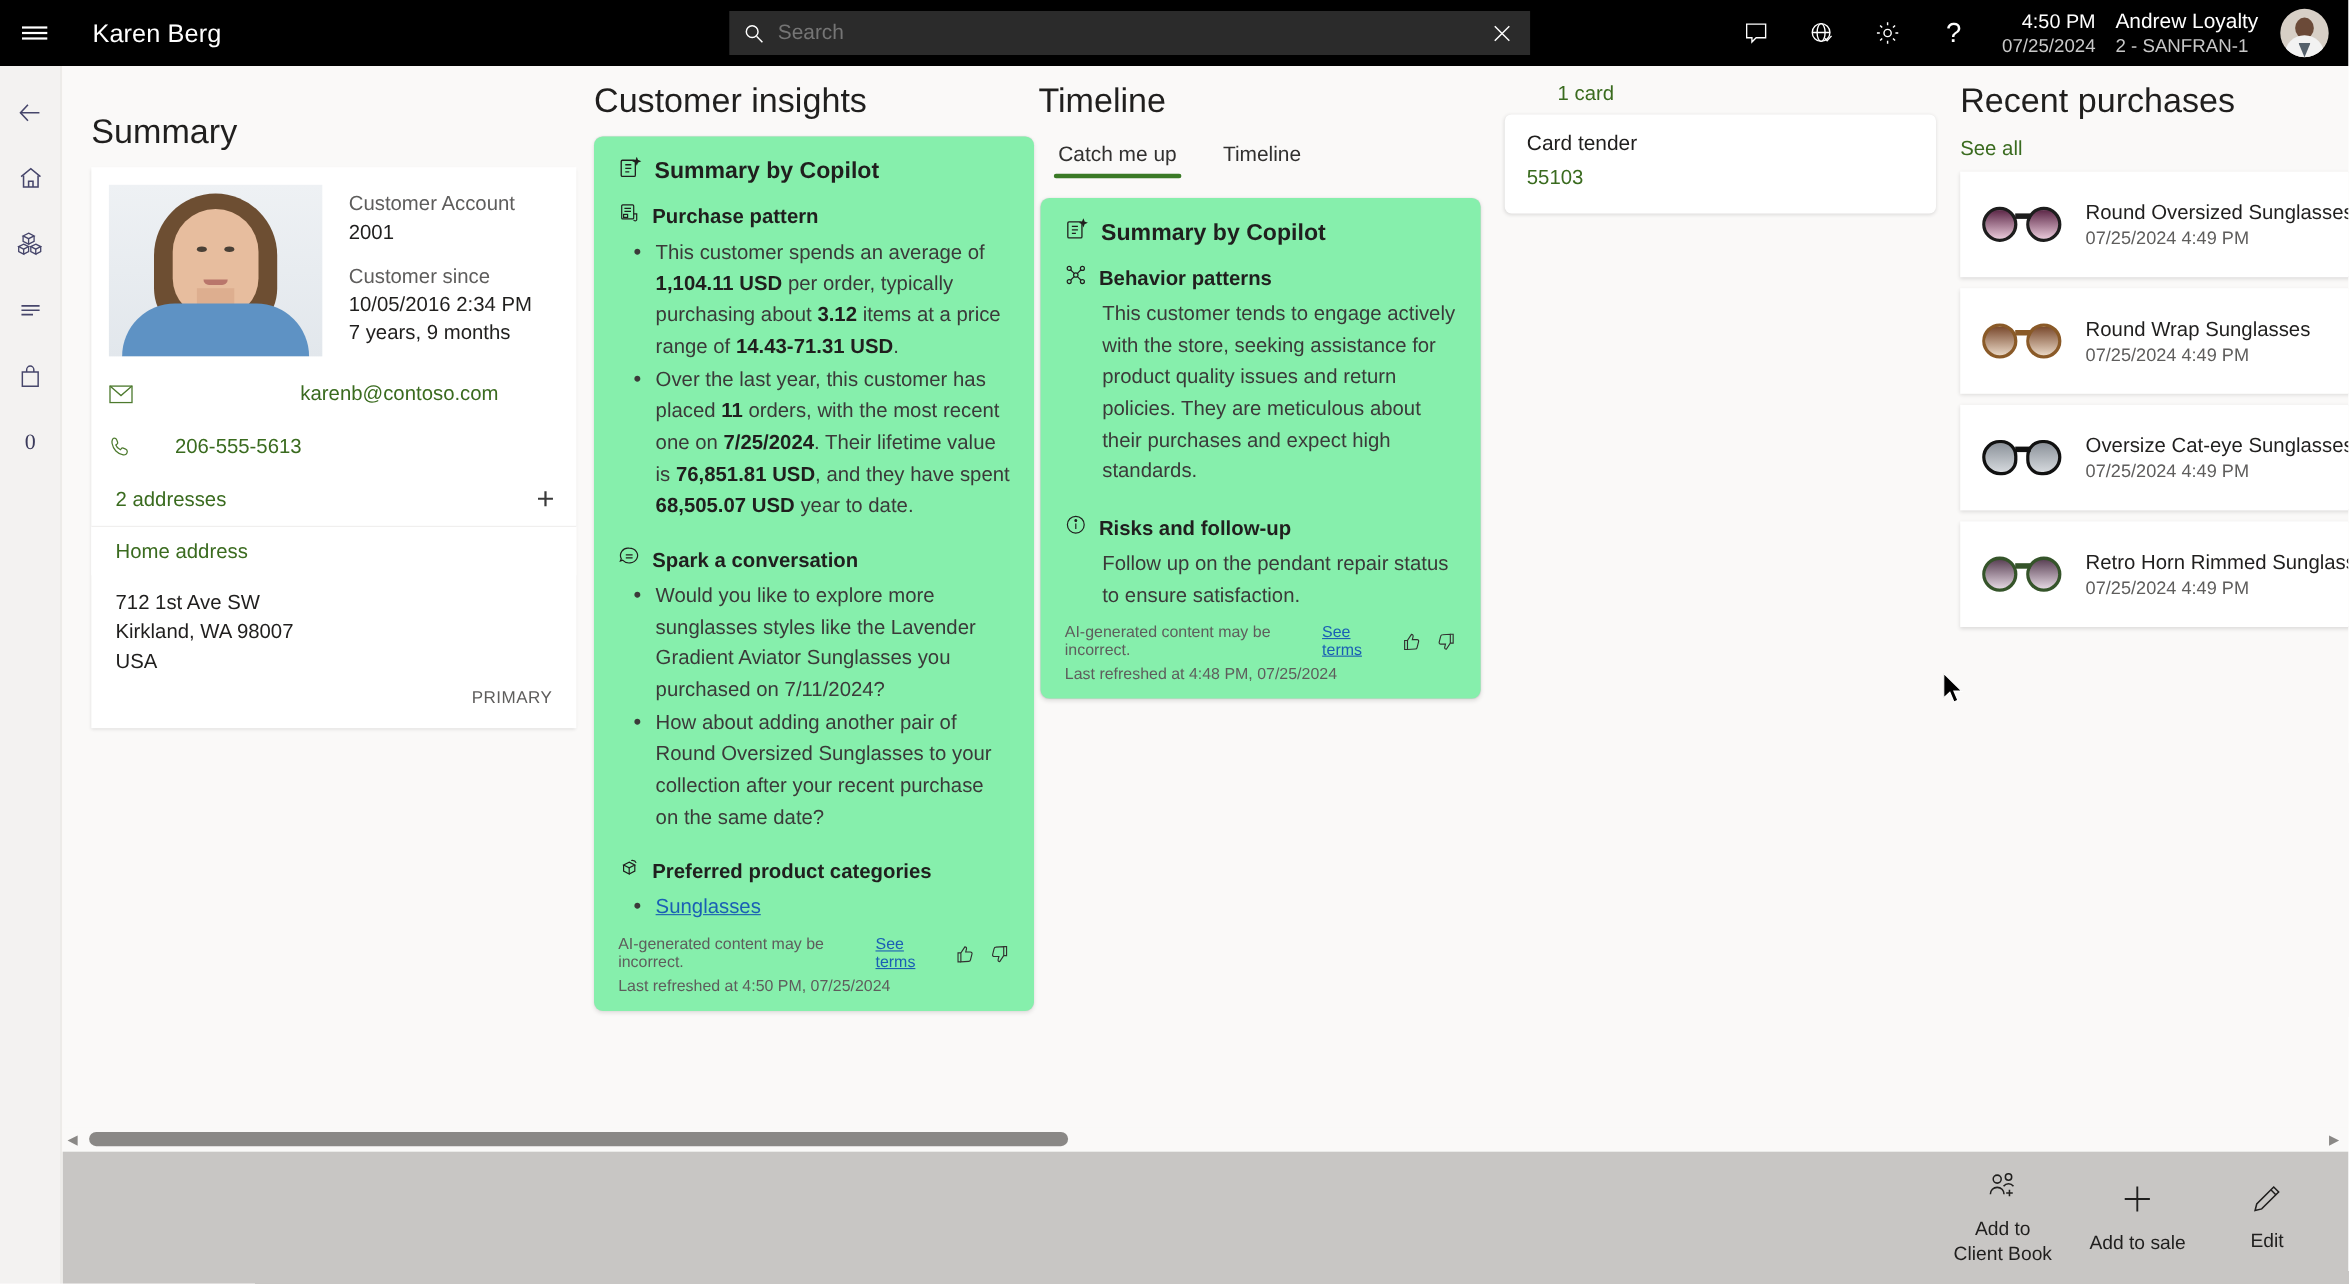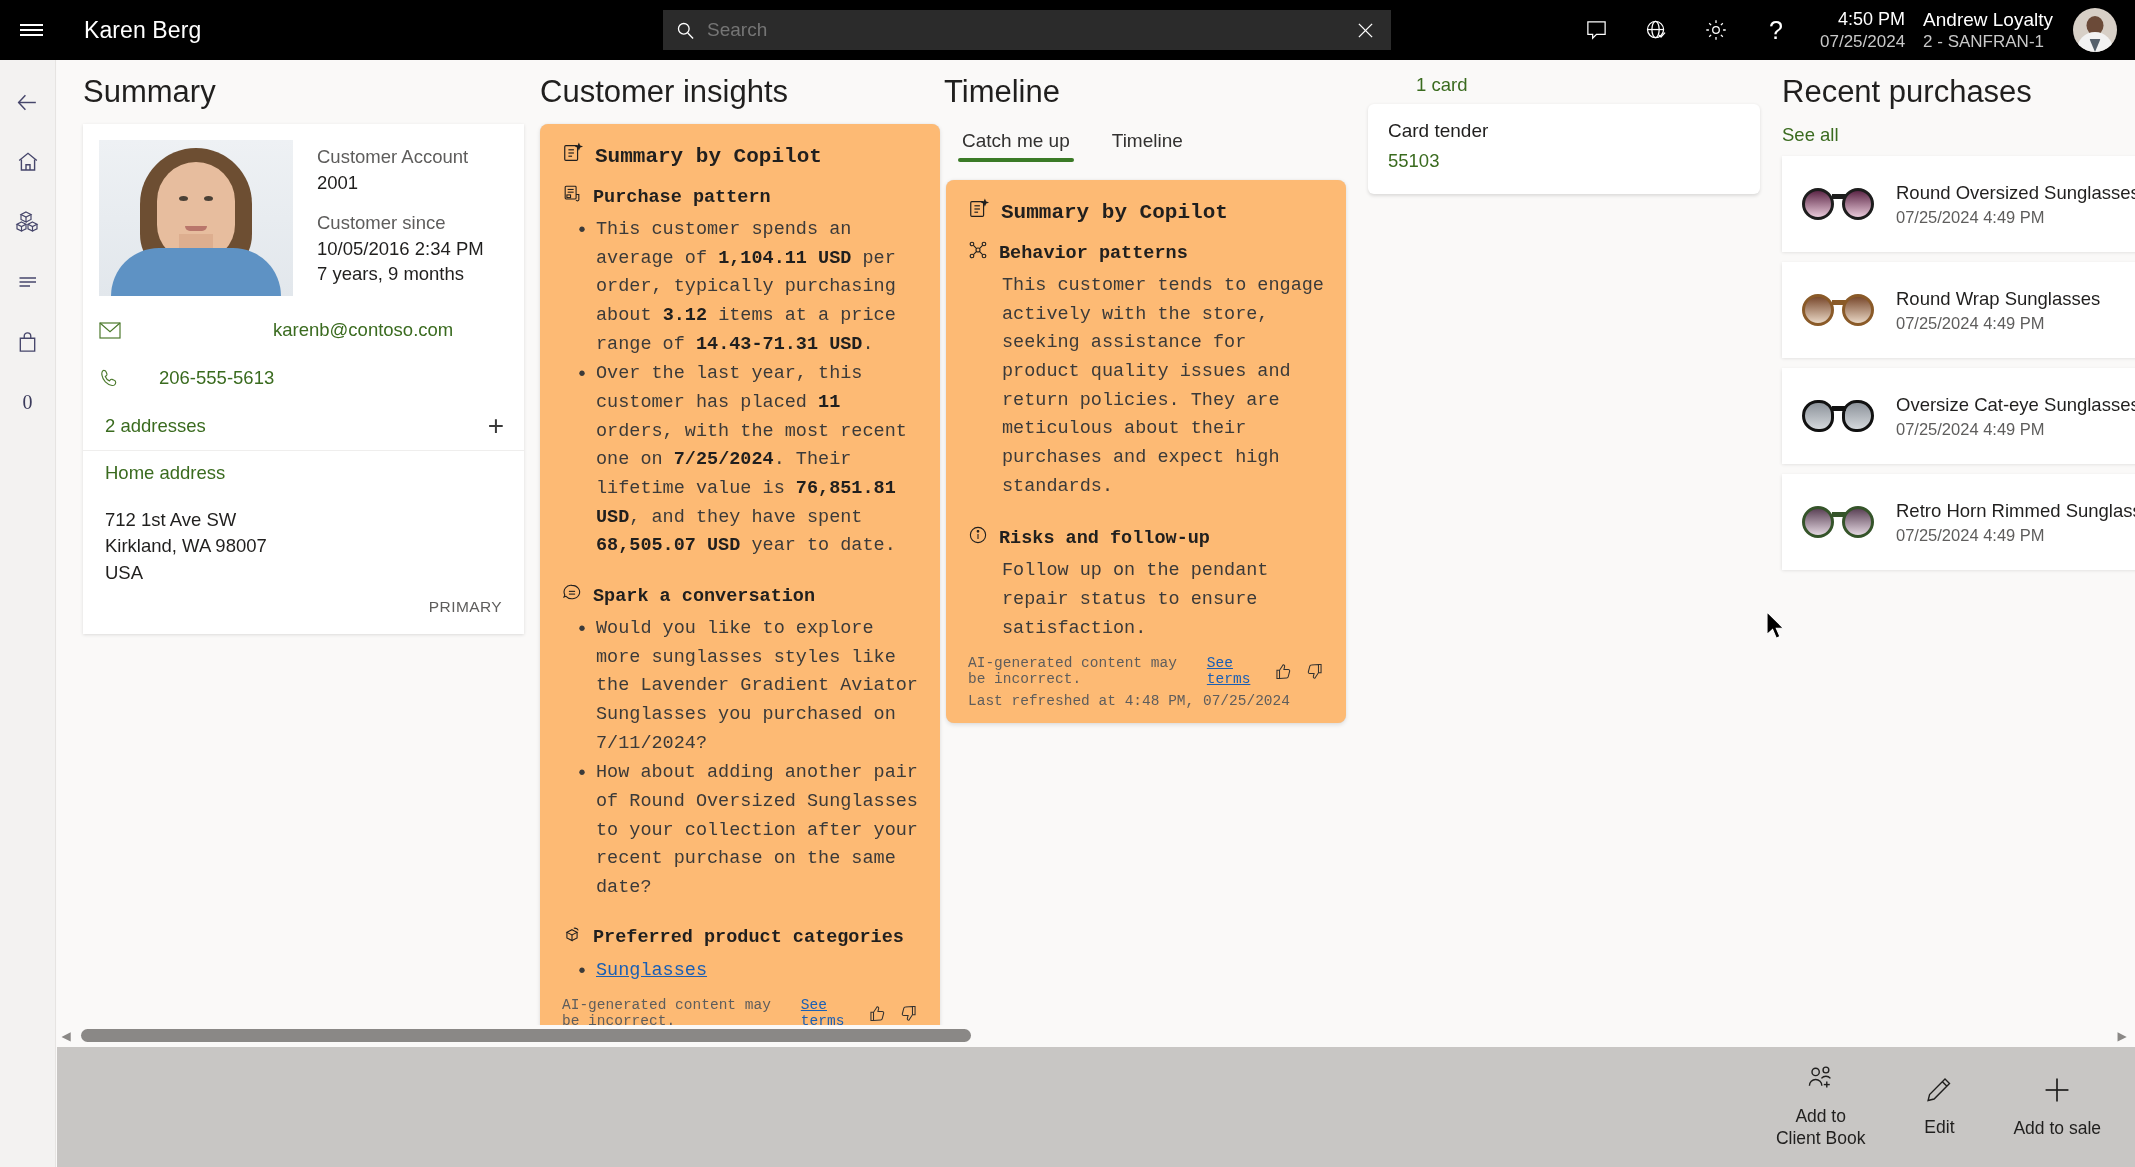--- a/index.html
+++ b/index.html
@@ -126,21 +126,21 @@
     height: 100%;
   }
   .col { padding-top: 14px; }
 
   .col-title {
     font-size: 31px; font-weight: 400; color: #201f1e;
     margin-bottom: 14px; white-space: nowrap;
   }
 
   
-  .col-summary { width: 500px; padding-left: 26px; }
+  .col-summary { width: 500px; padding-left: 26px; margin-top: 28px; }
   .summary-card {
     width: 441px; background: #ffffff;
     box-shadow: 0 1.2px 3.2px rgba(0,0,0,.12);
   }
   .sc-top { display: flex; padding: 16px 16px 10px 16px; }
   .photo {
     width: 194px; height: 156px; flex: none;
     background: linear-gradient(#eef1f4, #e2e7ec);
     position: relative; overflow: hidden;
   }
@@ -199,24 +199,23 @@
   .addr-body {
     padding: 12px 22px 8px 22px; color: #201f1e; font-size: 18.5px; line-height: 1.42;
   }
   .addr-primary {
     text-align: right; padding: 4px 22px 18px 22px;
     color: #5e5d5c; font-size: 15.5px; letter-spacing: .4px;
   }
 
   
   .cp-card {
-    background: #fdba74; border-radius: 8px;
+    background: #86efac; border-radius: 8px;
     box-shadow: 0 1.6px 4px rgba(0,0,0,.11), 0 0 1px rgba(0,0,0,.1);
     padding: 18px 22px 14px 22px;
-    font-family: Liberation Mono, monospace;
   }
   .cp-title {
     display: flex; align-items: center; gap: 11px;
     font-size: 21px; font-weight: 700; color: #201f1e;
     margin-bottom: 14px;
   }
   .cp-sec {
     display: flex; align-items: center; gap: 11px;
     font-size: 18.5px; font-weight: 700; color: #201f1e;
     margin-top: 12px; margin-bottom: 6px;
@@ -757,36 +756,36 @@
           <path d="M14.4 13.4c1-1.2 2.5-2 4.2-2 1.7 0 3.2.8 4.2 2"></path>
           <line x1="19.4" y1="16.4" x2="19.4" y2="22"></line>
             <line x1="16.6" y1="19.2" x2="22.2" y2="19.2"></line>
         </svg>
       </span>
       <span class="cmd-label">Add to
 Client Book</span>
     </div>
     <div class="cmd">
       <span>
+        <svg width="32" height="32" viewBox="0 0 28 28" stroke="#201f1e" stroke-width="1.5">
+          <line x1="14" y1="4" x2="14" y2="24"></line>
+            <line x1="4" y1="14" x2="24" y2="14"></line>
+        </svg>
+      </span>
+      <span class="cmd-label">Add to sale</span>
+    </div>
+    <div class="cmd">
+      <span>
         <svg width="30" height="30" viewBox="0 0 28 28" fill="none" stroke="#201f1e" stroke-width="1.3">
           <path d="M19.6 3.8l4.2 4.2L9.4 22.4l-5.6 1.4 1.4-5.6z"></path>
           <line x1="17.2" y1="6.2" x2="21.4" y2="10.4"></line>
         </svg>
       </span>
       <span class="cmd-label">Edit</span>
     </div>
-    <div class="cmd">
-      <span>
-        <svg width="32" height="32" viewBox="0 0 28 28" stroke="#201f1e" stroke-width="1.5">
-          <line x1="14" y1="4" x2="14" y2="24"></line>
-            <line x1="4" y1="14" x2="24" y2="14"></line>
-        </svg>
-      </span>
-      <span class="cmd-label">Add to sale</span>
-    </div>
   </div>
 
   <div class="cursor">
     <svg width="22" height="32" viewBox="0 0 22 32">
       <polygon points="0,0 0,22.5 5.6,17.4 9.3,26.2 12.9,24.6 9.3,16.2 16.4,16.2" fill="#000000" stroke="#ffffff" stroke-width="1.1"></polygon>
     </svg>
   </div>
 
 </div>
 

